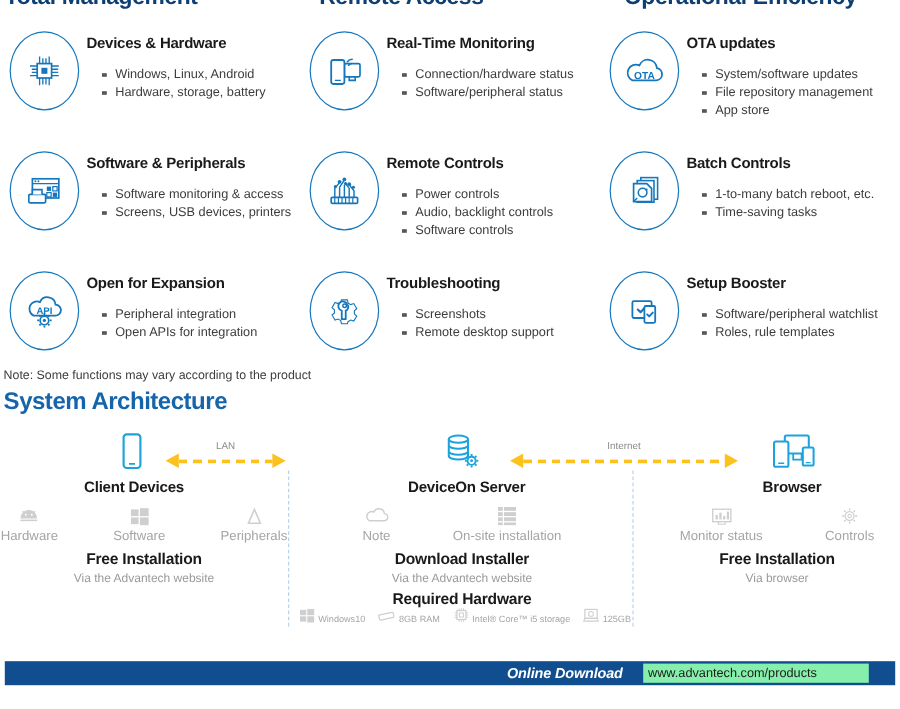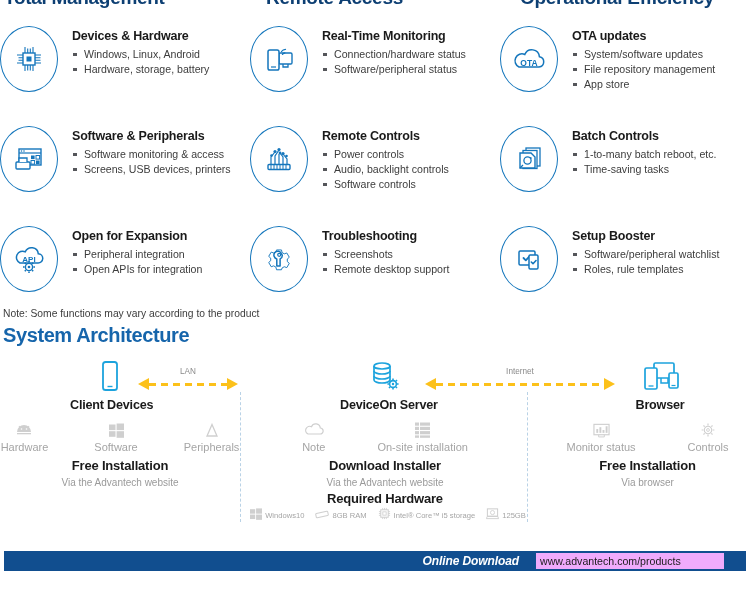--- a/index.html
+++ b/index.html
@@ -41,39 +41,39 @@
   }
   .feat-row { display: flex; height: 100px; }
   .feat-cell {
     width: 250px;
     display: flex;
     align-items: flex-start;
     padding-right: 4px;
   }
   .feat-icon-wrap {
     width: 66px; min-width: 66px;
-    display: flex; justify-content: flex-start;
+    display: flex; justify-content: flex-end;
     padding-top: 2px;
   }
   .feat-icon {
     width: 58px; height: 66px;
     border: 1.6px solid #1476bc;
     border-radius: 50%;
     display: flex; align-items: center; justify-content: center;
   }
   .feat-text { padding-left: 6px; padding-top: 5px; }
   .feat-title {
     font-size: 12.5px;
     font-weight: bold;
     color: #1a1a1a;
     letter-spacing: -0.2px;
     margin-bottom: 4px;
     white-space: nowrap;
   }
-  .feat-list { list-style: none; margin: 0; padding: 0; }
+  .feat-list { list-style: none; margin: 12px; padding: 0; }
   .feat-list li {
     font-size: 10.6px;
     color: #3c3c3c;
     line-height: 15px;
     padding-left: 12px;
     position: relative;
     white-space: nowrap;
   }
   .feat-list li:before {
     content: "";
@@ -206,21 +206,21 @@
   }
   .bb-label {
     font-size: 12px;
     font-weight: bold;
     color: #ffffff;
     margin-right: 17px;
     letter-spacing: -0.1px;
     font-style: italic;
   }
   .bb-url {
-    background: #f0abfc;
+    background: #86efac;
     color: #1a1a1a;
     font-size: 10.6px;
     padding: 2px 6px 2px 4px;
     width: 188px;
     height: 16px;
     line-height: 12px;
     white-space: nowrap;
     overflow: hidden;
   }
 </style>

